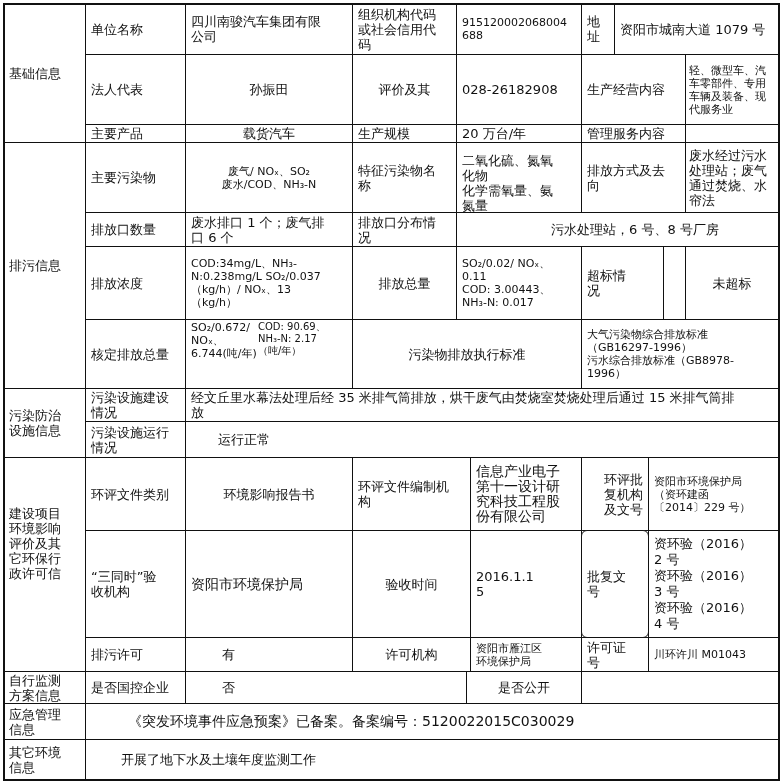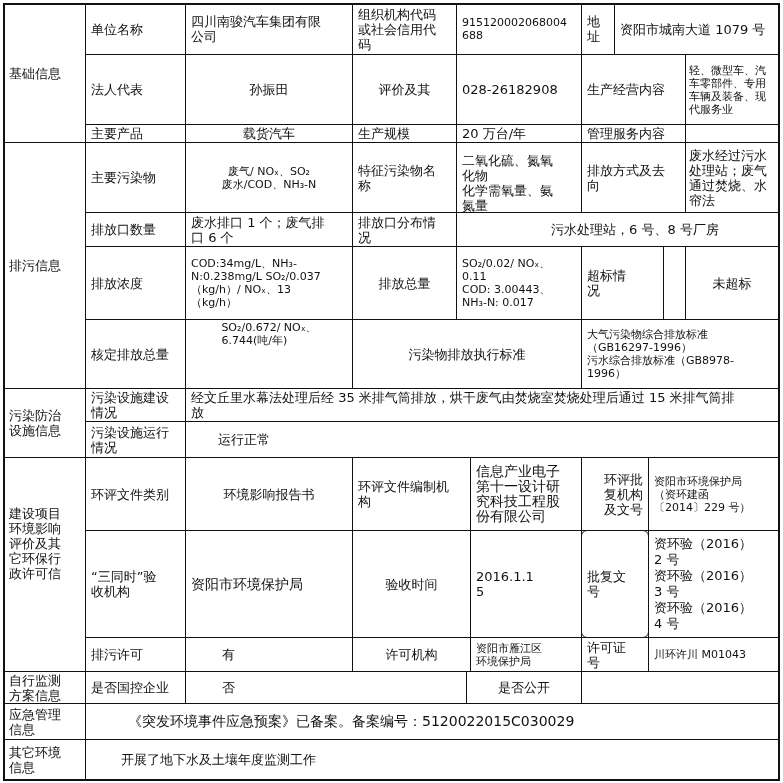--- a/index.html
+++ b/index.html
@@ -181,20 +181,22 @@
 <div class="c ctr" style="left:686px;top:247px;width:94px;height:74px;">
     <span>未超标</span>
   </div>
 
 <div class="c" style="left:86px;top:320px;width:101px;height:70px;">
     <span>核定排放总量</span>
   </div>
 <div class="c" style="left:186px;top:320px;width:168px;height:70px;align-items:flex-start;justify-content:center;">
   <span class="sm">SO₂/0.672/ NOₓ、
 6.744(吨/年)</span>
+  <span class="xs">COD: 90.69、NH₃-N: 2.17
+（吨/年）</span>
 </div>
 <div class="c ctr" style="left:353px;top:320px;width:230px;height:70px;">
     <span>污染物排放执行标准</span>
   </div>
 <div class="c sm" style="left:582px;top:320px;width:198px;height:70px;">
     <span>大气污染物综合排放标准
 （GB16297-1996）
 污水综合排放标准（GB8978-
 1996）</span>
   </div>

